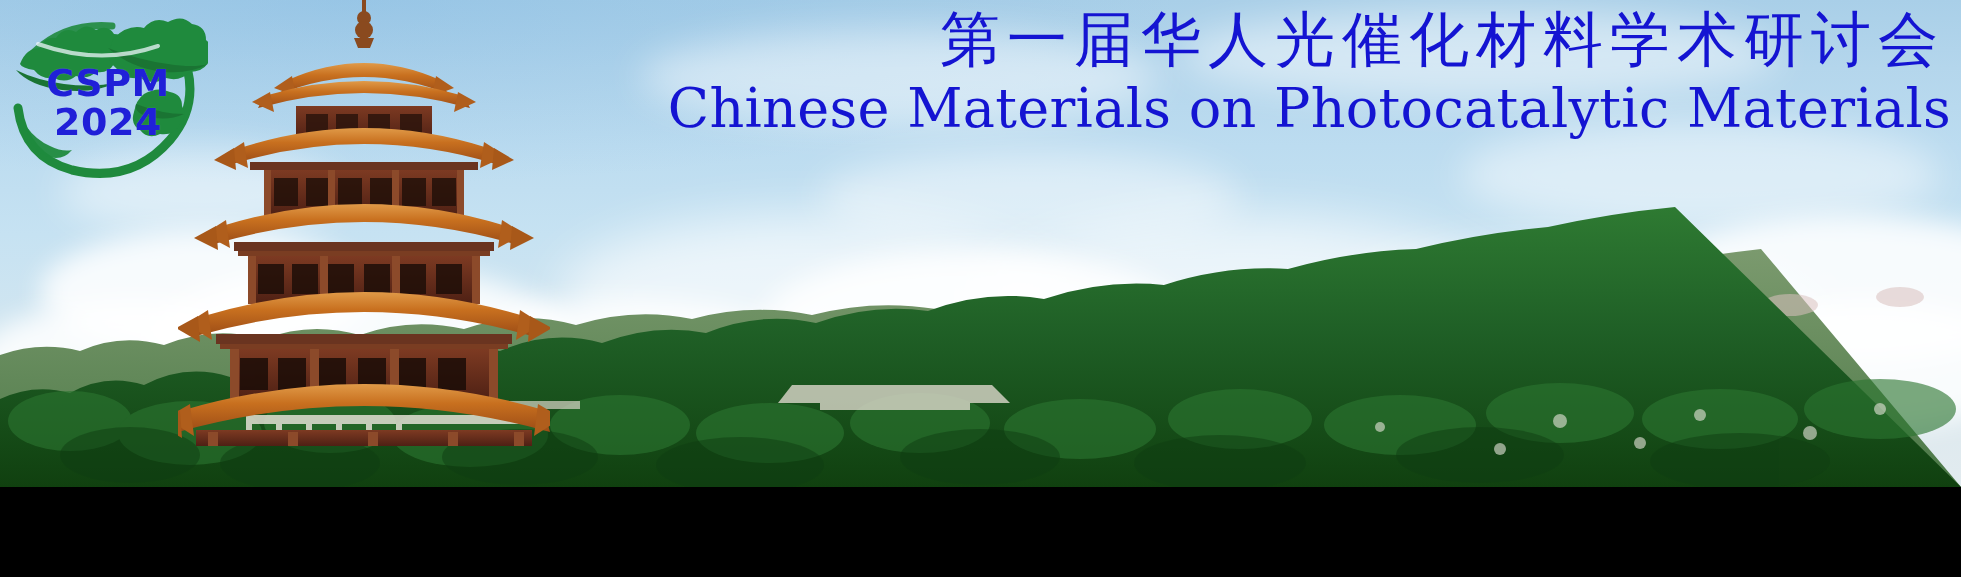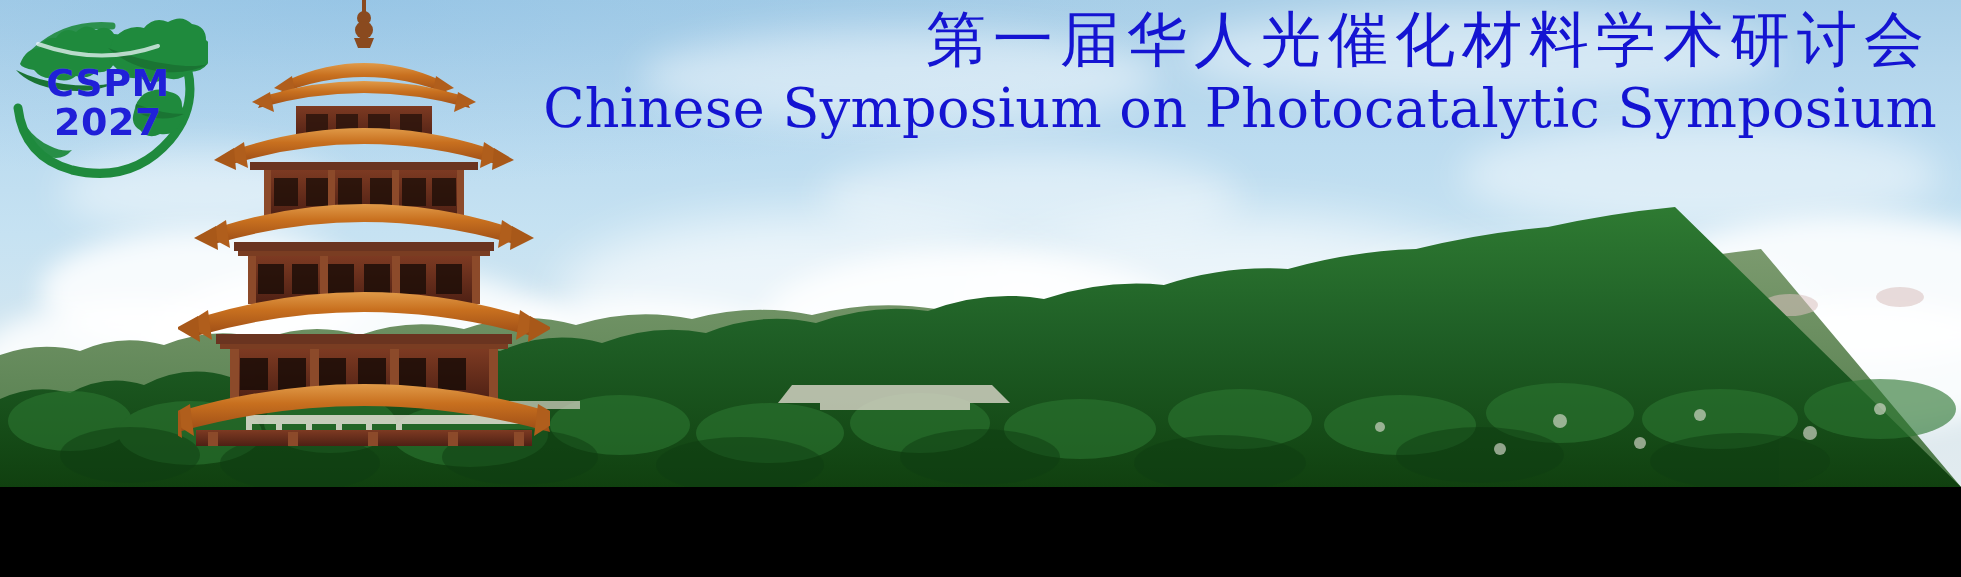--- a/index.html
+++ b/index.html
@@ -100,21 +100,21 @@
   }
   .logo-text .l1 { display:block; font-size:38px; }
   .logo-text .l2 { display:block; font-size:38px; }
 
   
   .titles {
     position:absolute;
     left:500px; top:0;
     width:1461px;
     height:200px;
-    padding-right:24px;
+    padding-right:10px;
     text-align:right;
   }
   .t-cn {
     font-family:"DejaVu Serif", "Liberation Serif", serif;
     font-size:60px;
     line-height:78px;
     color:#1414d2;
     letter-spacing:7px;
     white-space:nowrap;
     padding-right:6px;
@@ -508,22 +508,22 @@
           q-12 6 -20 -4 q-10 -6 -6 -18 q2 -12 10 -18 Z"></path>
         <path d="M128 96 q26 10 48 10 q-18 8 -38 2 q-12 -4 -10 -12 Z" fill="#1a7433"></path>
       </g>
 
       <g fill="#1f8a3d" opacity=".95">
         <path d="M18 118 q10 14 24 20 q12 6 22 4 q-10 12 -26 6 q-18 -8 -20 -30 Z"></path>
       </g>
     </svg>
     <div class="logo-text">
       <span class="l1">CSPM</span>
-      <span class="l2">2027</span>
+      <span class="l2">2024</span>
     </div>
   </div>
 
   <div class="titles">
     <div class="t-cn">第一届华人光催化材料学术研讨会</div>
-    <div class="t-en">Chinese Symposium on Photocatalytic Symposium</div>
+    <div class="t-en">Chinese Materials on Photocatalytic Materials</div>
   </div>
 
 </div>
 
 </body></html>

